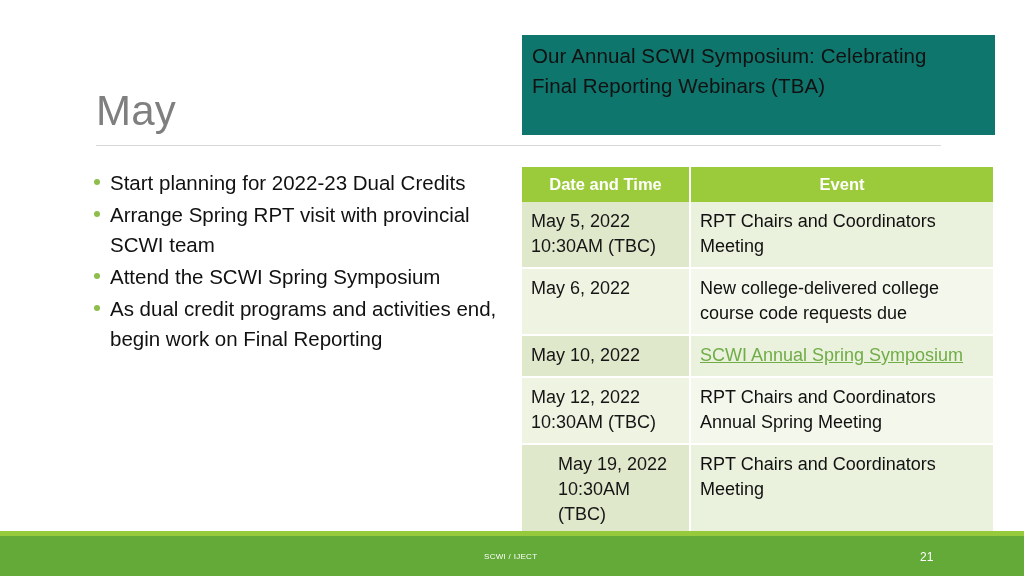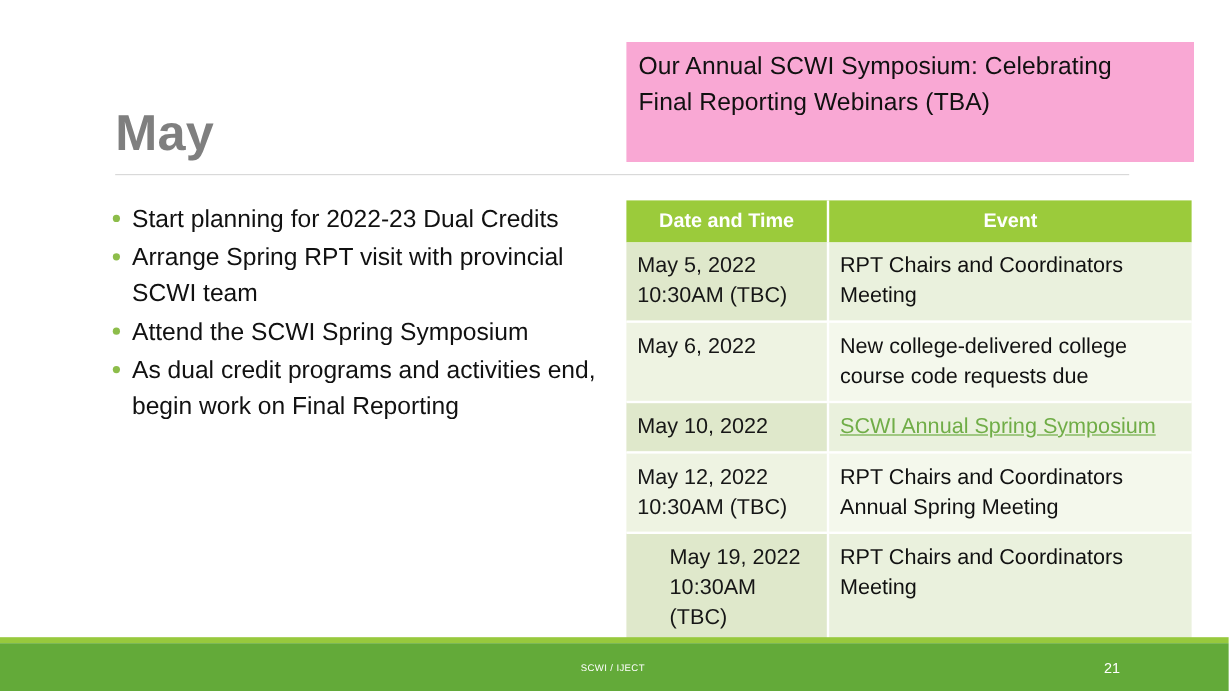--- a/index.html
+++ b/index.html
@@ -15,42 +15,42 @@
     position: relative;
   }
 
   
   #slide-title {
     position: absolute;
     left: 96px;
     top: 86px;
     font-size: 42px;
     line-height: 50px;
-    font-weight: 700;
+    font-weight: 400;
     color: #7f7f7f;
     letter-spacing: 0.2px;
     white-space: nowrap;
   }
   #title-rule {
     position: absolute;
     left: 96px;
     top: 145px;
     width: 845px;
     height: 1px;
     background: #d9d9d9;
   }
 
   
   #banner {
     position: absolute;
     left: 522px;
     top: 35px;
     width: 473px;
     height: 100px;
-    background: #f9a8d4;
+    background: #0f766e;
     box-sizing: border-box;
     padding: 6px 10px 0 10px;
   }
   #banner .banner-line {
     font-size: 20.5px;
     line-height: 30px;
     color: #111111;
     letter-spacing: 0.1px;
   }
 

